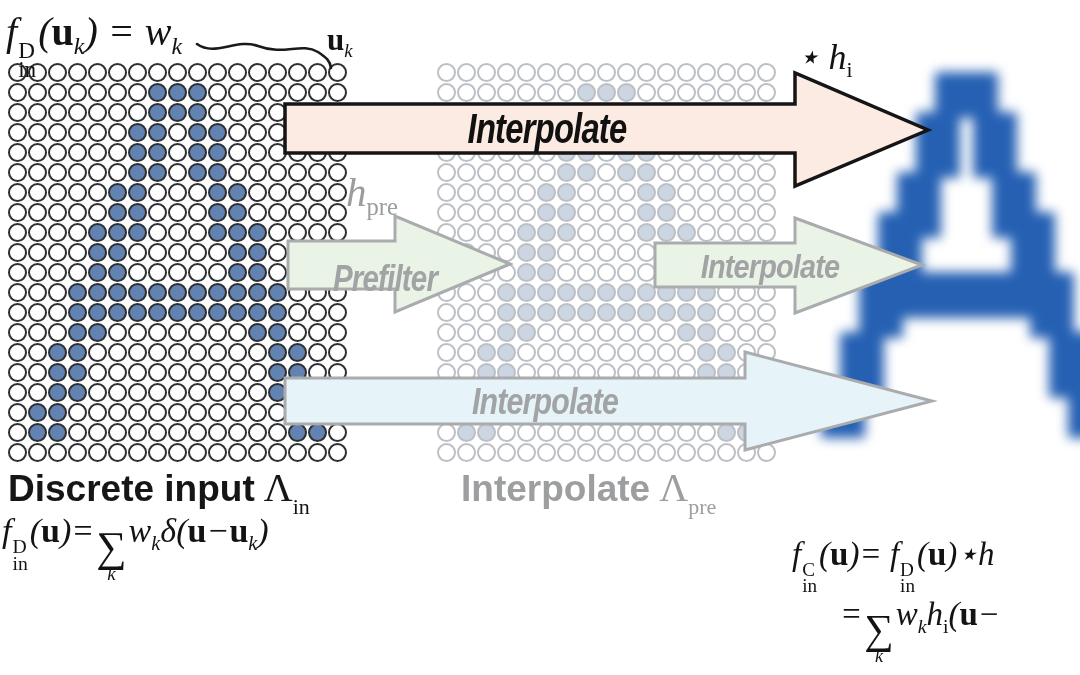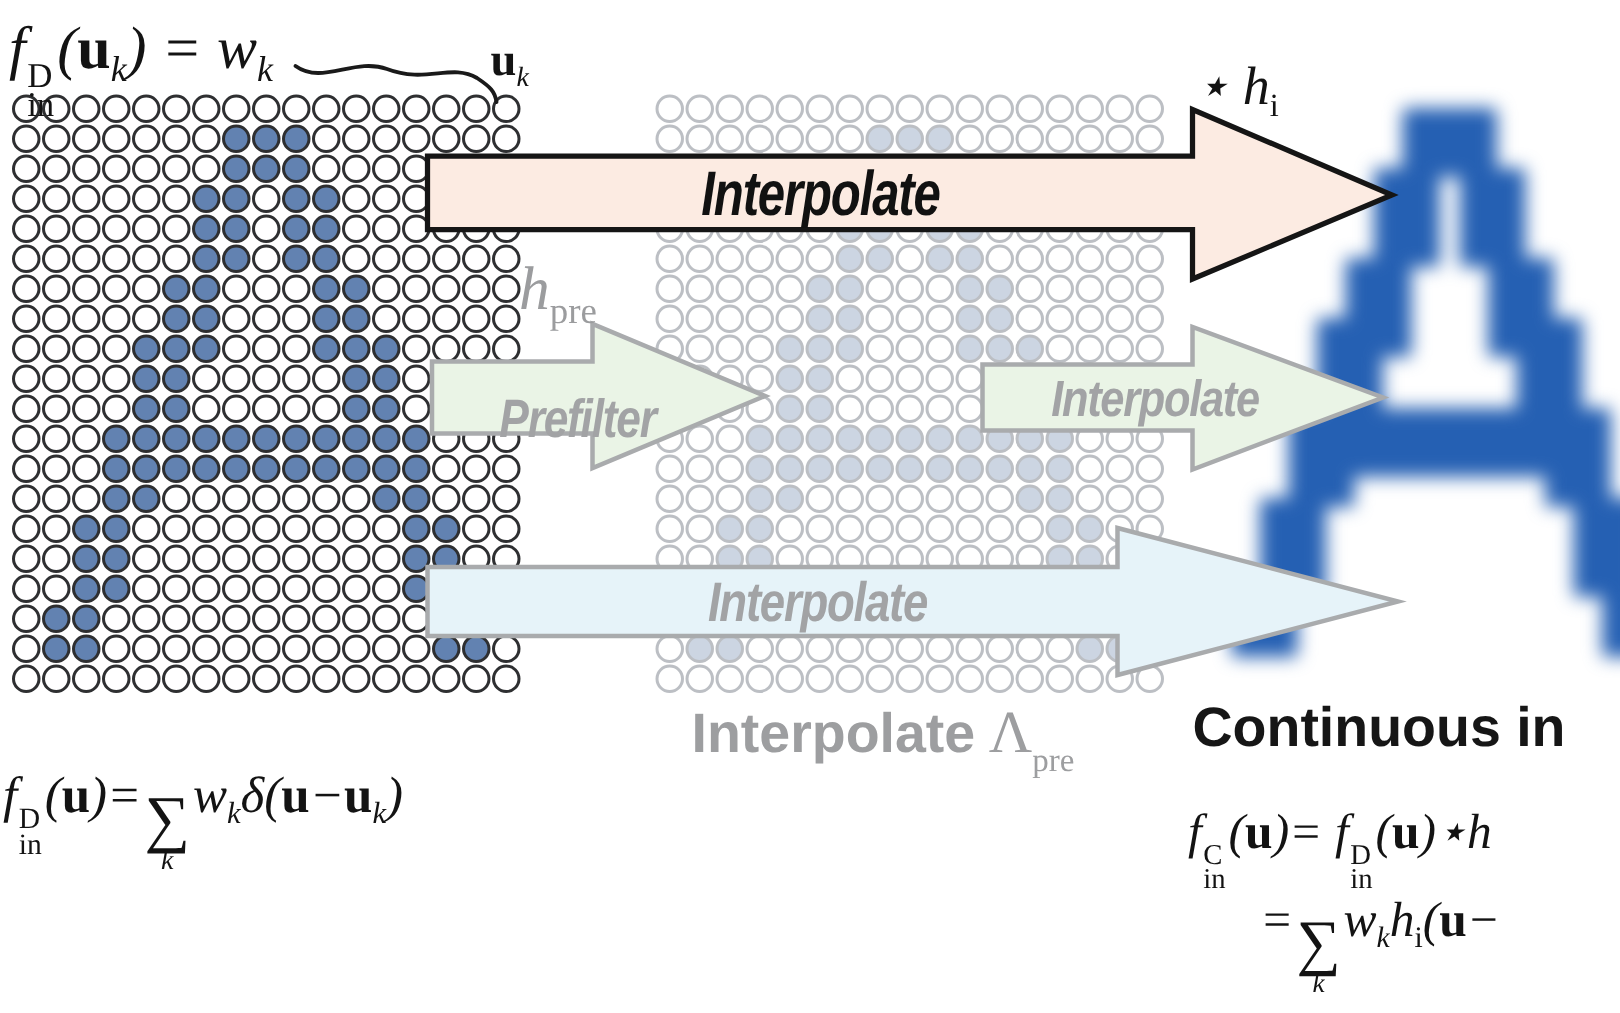--- a/index.html
+++ b/index.html
@@ -834,25 +834,25 @@
         <span>in</span>
       </span>(<b>u</b><sub>k</sub>) = w<sub>k</sub></div>
   <svg class="abs lbl" style="left:0;top:0;" width="400" height="90">
     <path d="M197,44 C215,57 236,38 258,46 C284,56 301,42 318,52 C327,58 330,61 331,68" fill="none" stroke="#1a1a1a" stroke-width="2.6" stroke-linecap="round"></path>
   </svg>
   <div class="abs math lbl" style="left:327px;top:22px;font-size:31px;"><b>u</b><sub>k</sub></div>
 
   <div class="abs math lbl" style="left:346px;top:168px;font-size:41px;color:#9b9c9e;">h<sub class="rm">pre</sub></div>
   <div class="abs math lbl" style="left:797px;top:36px;font-size:36px;">⋆ h<sub class="rm">i</sub></div>
 
+  <div class="cap lbl" style="left:8px;top:464px;">
+    <span>Discrete input</span><span class="lam">Λ</span><span class="lamsub">in</span>
+  </div>
   <div class="cap graycap lbl" style="left:461px;top:464px;">
     <span>Interpolate</span><span class="lam">Λ</span><span class="lamsub">pre</span>
-  </div>
-  <div class="cap lbl" style="left:795px;top:464px;">
-    <span>Continuous in</span>
   </div>
 
   <div class="abs math lbl" style="left:2px;top:512px;font-size:34px;">f<span class="ss">
         <span>D</span>
         <span>in</span>
       </span>(<b>u</b>)=<span class="sum">
         <span class="sig">∑</span>
         <span class="su">k</span>
       </span>w<sub>k</sub>δ(<b>u</b>−<b>u</b><sub>k</sub>)</div>
   <div class="abs math lbl" style="left:792px;top:534px;font-size:33px;">f<span class="ss">

